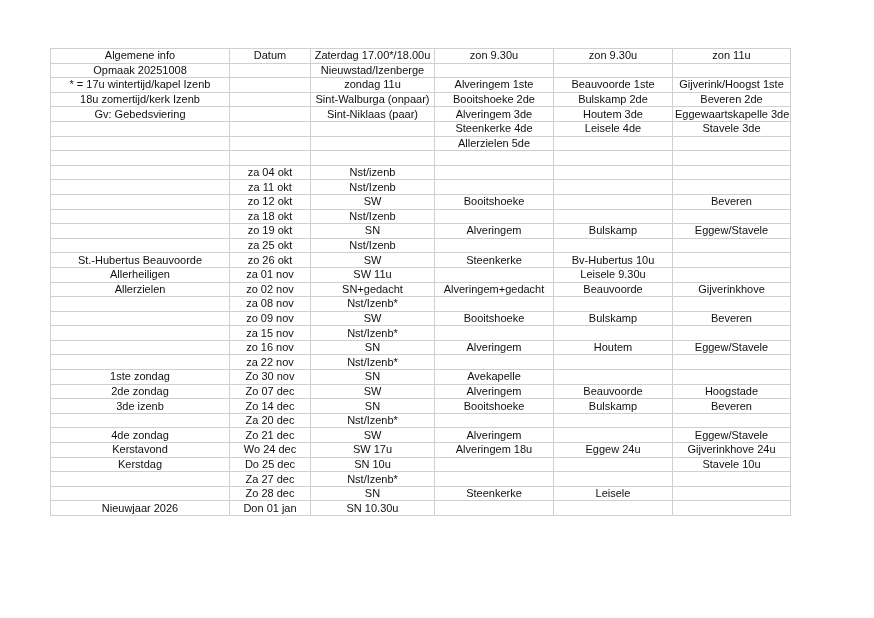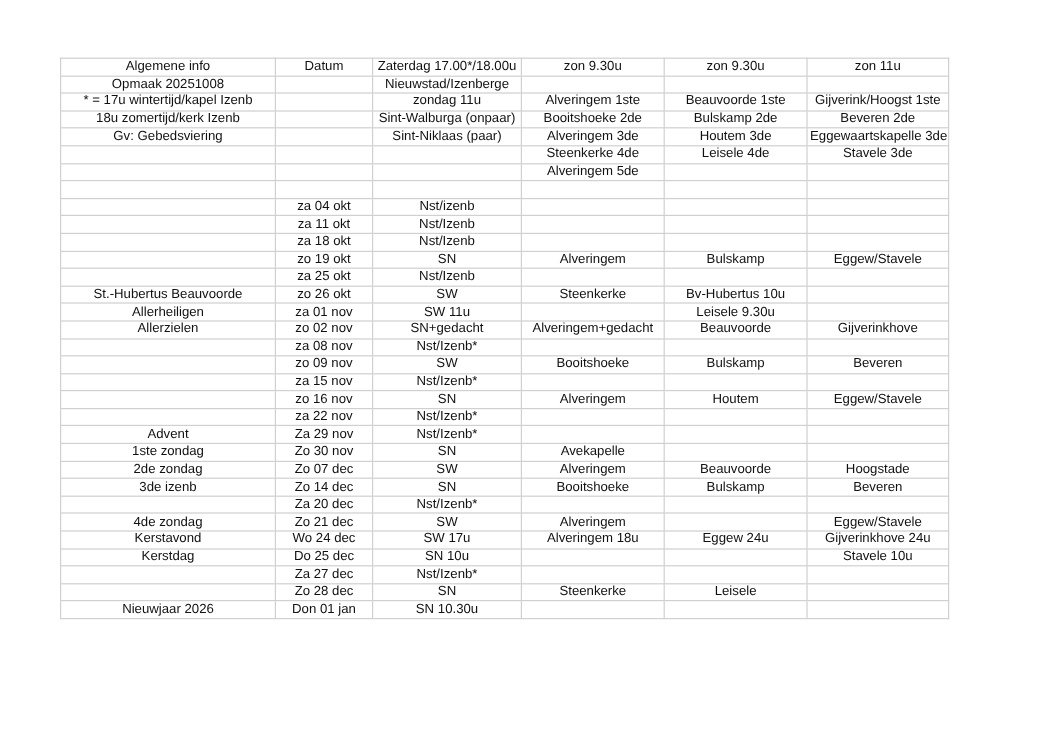--- a/index.html
+++ b/index.html
@@ -109,21 +109,21 @@
           <td class="empty"></td>
           <td class="empty"></td>
           <td>Steenkerke 4de</td>
           <td>Leisele 4de</td>
           <td>Stavele 3de</td>
         </tr>
         <tr>
           <td class="empty"></td>
           <td class="empty"></td>
           <td class="empty"></td>
-          <td>Alveringem 5de</td>
+          <td>Allerzielen 5de</td>
           <td class="empty"></td>
           <td class="empty"></td>
         </tr>
         <tr>
           <td class="empty"></td>
           <td class="empty"></td>
           <td class="empty"></td>
           <td class="empty"></td>
           <td class="empty"></td>
           <td class="empty"></td>
@@ -136,20 +136,28 @@
           <td class="empty"></td>
           <td class="empty"></td>
         </tr>
         <tr>
           <td class="empty"></td>
           <td>za 11 okt</td>
           <td>Nst/Izenb</td>
           <td class="empty"></td>
           <td class="empty"></td>
           <td class="empty"></td>
+        </tr>
+        <tr>
+          <td class="empty"></td>
+          <td>zo 12 okt</td>
+          <td>SW</td>
+          <td>Booitshoeke</td>
+          <td class="empty"></td>
+          <td>Beveren</td>
         </tr>
         <tr>
           <td class="empty"></td>
           <td>za 18 okt</td>
           <td>Nst/Izenb</td>
           <td class="empty"></td>
           <td class="empty"></td>
           <td class="empty"></td>
         </tr>
         <tr>
@@ -226,28 +234,20 @@
         </tr>
         <tr>
           <td class="empty"></td>
           <td>za 22 nov</td>
           <td>Nst/Izenb*</td>
           <td class="empty"></td>
           <td class="empty"></td>
           <td class="empty"></td>
         </tr>
         <tr>
-          <td>Advent</td>
-          <td>Za 29 nov</td>
-          <td>Nst/Izenb*</td>
-          <td class="empty"></td>
-          <td class="empty"></td>
-          <td class="empty"></td>
-        </tr>
-        <tr>
           <td>1ste zondag</td>
           <td>Zo 30 nov</td>
           <td>SN</td>
           <td>Avekapelle</td>
           <td class="empty"></td>
           <td class="empty"></td>
         </tr>
         <tr>
           <td>2de zondag</td>
           <td>Zo 07 dec</td>

